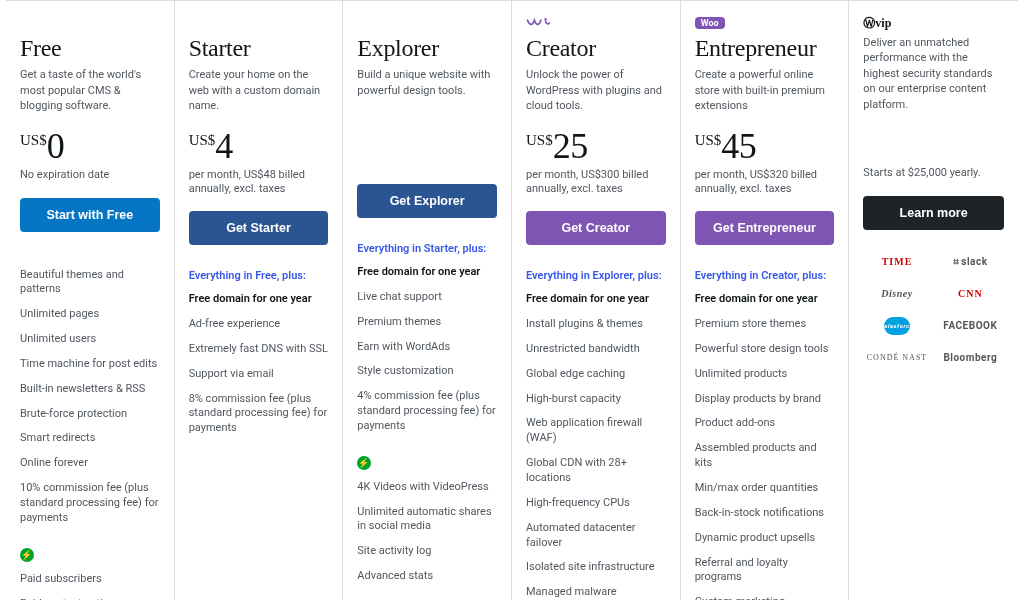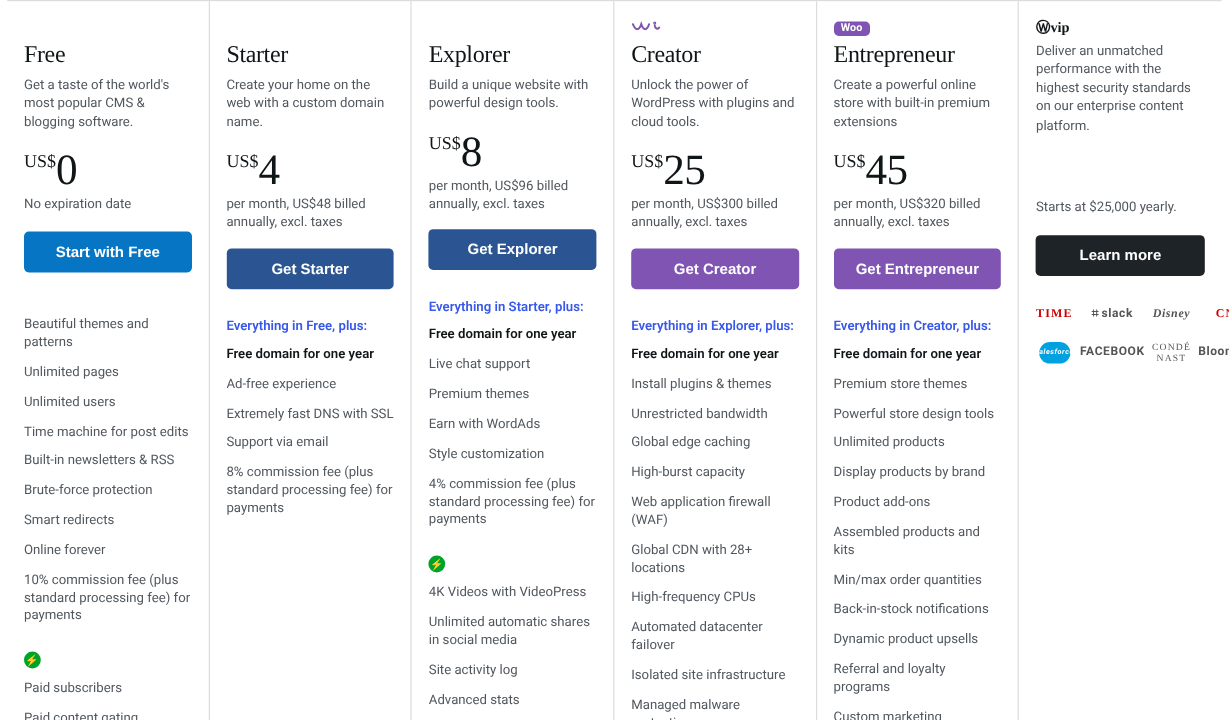--- a/index.html
+++ b/index.html
@@ -33,21 +33,21 @@
     border-right:1px solid var(--border);
     padding:14px 14px 20px 14px;
     min-width:0;
   }
   .col:last-child{border-right:none}
   .col-head{min-height:155px;}
   .badge-slot{height:14px;margin-bottom:6px;position:relative}
   .title{
     font-family:Georgia,"Times New Roman",serif;
     font-weight:400;
-    font-size:20px;
+    font-size:24px;
     line-height:1.1;
     margin:0 0 6px 0;
     letter-spacing:-.3px;
   }
   .subtitle{
     font-size:11px;
     color:var(--muted);
     line-height:1.4;
     margin:0;
   }
@@ -105,21 +105,21 @@
   .bolt{
     width:14px;height:14px;border-radius:50%;
     background:var(--green);
     color:#fff;
     display:inline-flex;align-items:center;justify-content:center;
     font-size:9px;font-weight:bold;
     margin:12px 0 10px 0;
   }
   .brand-grid{
     display:grid;
-    grid-template-columns:1fr 1fr 1fr 1fr;
+    grid-template-columns:1fr 1fr;
     gap:12px 6px;
     margin-top:22px;
   }
   .brand{
     font-size:10px;
     color:#555;
     text-align:center;
     font-weight:700;
     letter-spacing:.5px;
     display:flex;align-items:center;justify-content:center;
@@ -164,21 +164,20 @@
       <div class="feat b">Free domain for one year</div>
       <div class="feat">Ad-free experience</div>
       <div class="feat">Extremely fast DNS with SSL</div>
       <div class="feat">Support via email</div>
       <div class="feat">8% commission fee (plus standard processing fee) for payments</div>
     </div>
     <div class="col"><div class="col-head">
         <div class="badge-slot"></div>
         <h2 class="title">Explorer</h2>
         <p class="subtitle">Build a unique website with powerful design tools.</p>
-        <div class="price-wrap"><span class="currency">US$</span><span class="amount">8</span><div class="billing">per month, US$96 billed annually, excl. taxes</div></div>
       </div><button class="cta cta-navy">Get Explorer</button><div class="plus-line">Everything in Starter, plus:</div><div class="feat b">Free domain for one year</div><div class="feat">Live chat support</div><div class="feat">Premium themes</div><div class="feat">Earn with WordAds</div><div class="feat">Style customization</div><div class="feat">4% commission fee (plus standard processing fee) for payments</div><div class="bolt">⚡</div><div class="feat">4K Videos with VideoPress</div><div class="feat">Unlimited automatic shares in social media</div><div class="feat">Site activity log</div><div class="feat">Advanced stats</div></div>
     <div class="col">
       <div class="col-head">
         <div class="badge-slot"><span class="wp-squiggle"><svg viewBox="0 0 60 24" fill="none" stroke="#7f54b3" stroke-width="3.5" stroke-linecap="round">
               <path d="M3 8 C8 20, 14 20, 18 8 C22 20, 28 20, 32 8"></path>
               <circle cx="42" cy="6" r="1" fill="#7f54b3"></circle>
               <path d="M42 10 C42 16, 48 18, 50 14"></path>
             </svg></span></div>
         <h2 class="title">Creator</h2>
         <p class="subtitle">Unlock the power of WordPress with plugins and cloud tools.</p>

